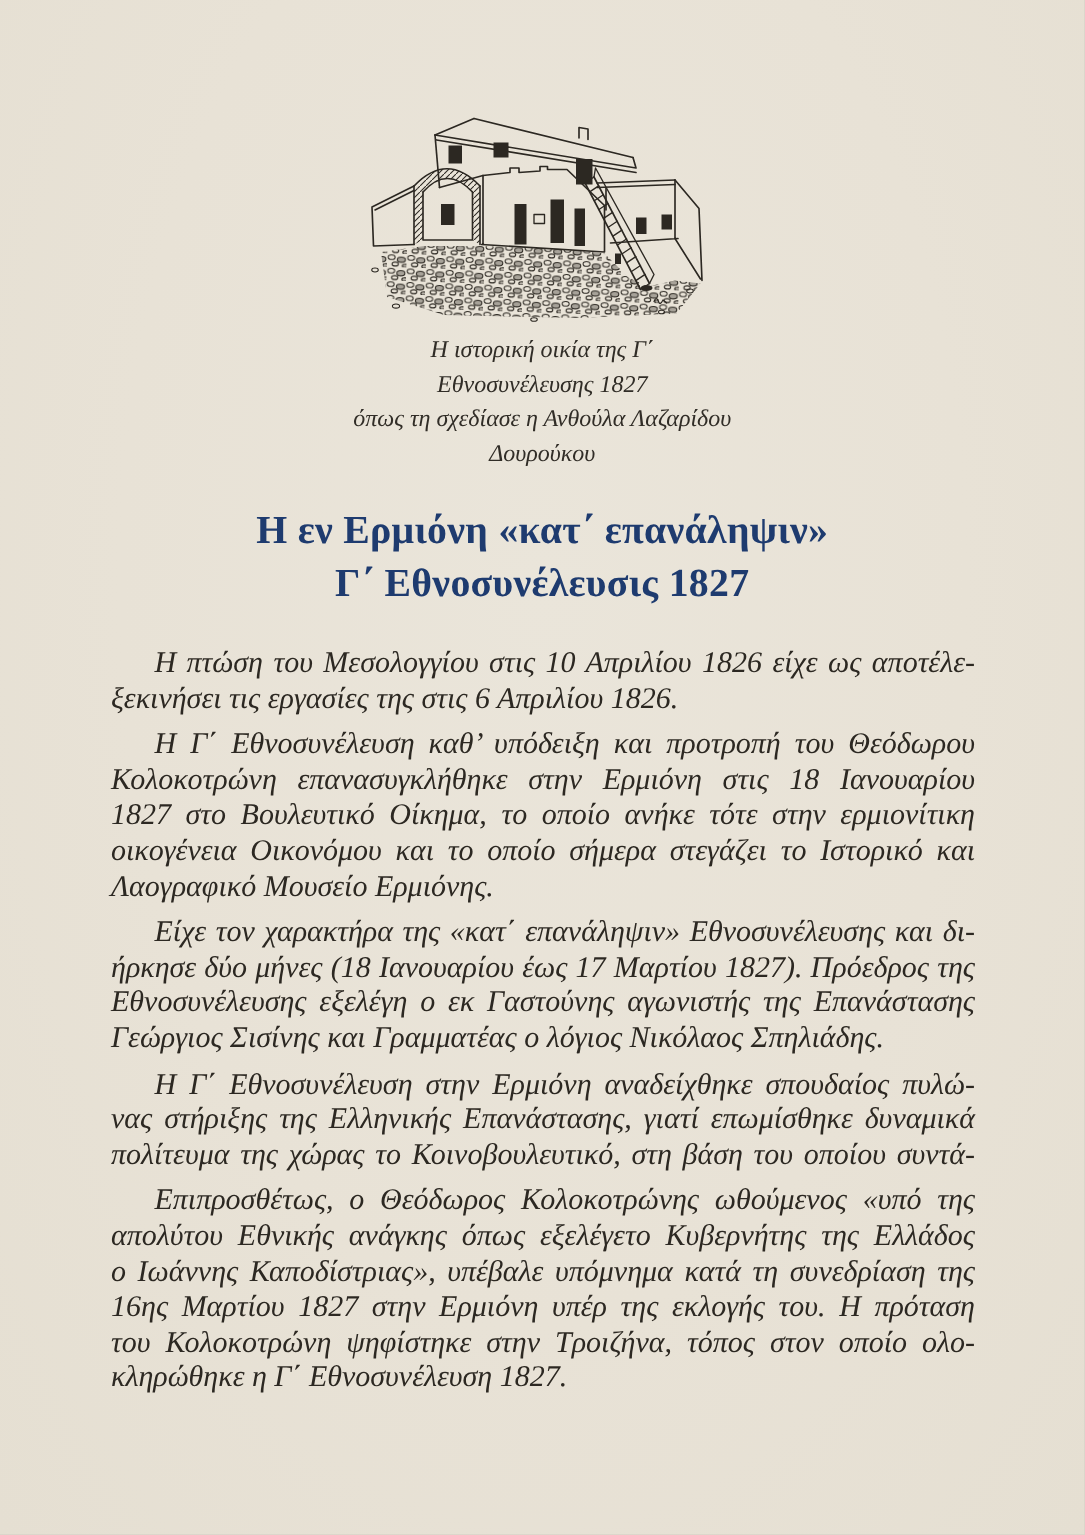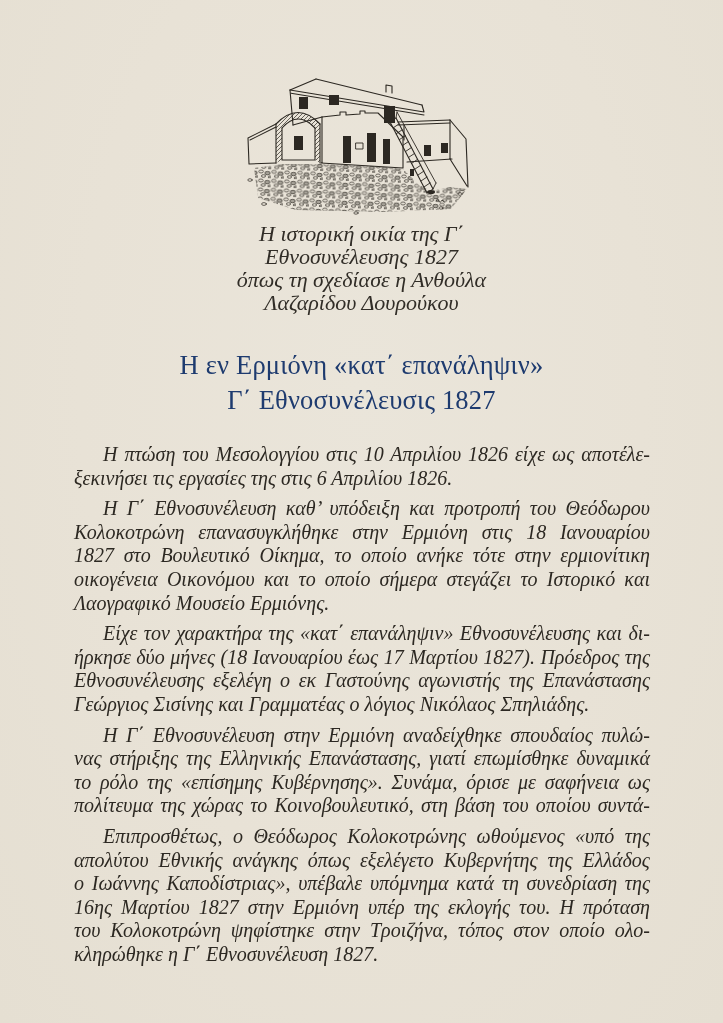--- a/index.html
+++ b/index.html
@@ -13,29 +13,29 @@
     background: radial-gradient(ellipse at 50% 38%, #eae5da 0%, #e8e2d6 55%, #e5dfd2 100%);
     font-family: "Liberation Serif", "DejaVu Serif", serif;
     color: #2c2822;
   }
   .figure { width: 252px; margin: 60px auto 0 auto; }
   .figure svg { display: block; width: 252px; height: 155px; }
   .caption {
     margin-top: 7px;
     text-align: center;
     font-style: italic;
-    font-size: 22px;
+    font-size: 16px;
     line-height: 23px;
     color: #312d27;
   }
   .caption .cap-line { display: block; }
   .title {
-    margin-top: 34px;
+    margin-top: 22px;
     text-align: center;
-    font-weight: normal;
+    font-weight: bold;
     font-size: 26.5px;
     line-height: 35px;
     letter-spacing: 0.2px;
     color: #1e3b6f;
   }
   .title .title-line { display: block; }
   .body-text {
     margin: 25px 0 0 74px;
     width: 576px;
     font-size: 20px;
@@ -147,21 +147,20 @@
       </p>
       <p class="para">
         <span class="line first">Είχε τον χαρακτήρα της «κατ΄ επανάληψιν» Εθνοσυνέλευσης και δι-</span>
         <span class="line">ήρκησε δύο μήνες (18 Ιανουαρίου έως 17 Μαρτίου 1827). Πρόεδρος της</span>
         <span class="line">Εθνοσυνέλευσης εξελέγη ο εκ Γαστούνης αγωνιστής της Επανάστασης</span>
         <span class="line last">Γεώργιος Σισίνης και Γραμματέας ο λόγιος Νικόλαος Σπηλιάδης.</span>
       </p>
       <p class="para">
         <span class="line first">Η Γ΄ Εθνοσυνέλευση στην Ερμιόνη αναδείχθηκε σπουδαίος πυλώ-</span>
         <span class="line">νας στήριξης της Ελληνικής Επανάστασης, γιατί επωμίσθηκε δυναμικά</span>
-        <span class="line">το ρόλο της «επίσημης Κυβέρνησης». Συνάμα, όρισε με σαφήνεια ως</span>
         <span class="line">πολίτευμα της χώρας το Κοινοβουλευτικό, στη βάση του οποίου συντά-</span>
       </p>
       <p class="para">
         <span class="line first">Επιπροσθέτως, ο Θεόδωρος Κολοκοτρώνης ωθούμενος «υπό της</span>
         <span class="line">απολύτου Εθνικής ανάγκης όπως εξελέγετο Κυβερνήτης της Ελλάδος</span>
         <span class="line">ο Ιωάννης Καποδίστριας», υπέβαλε υπόμνημα κατά τη συνεδρίαση της</span>
         <span class="line">16ης Μαρτίου 1827 στην Ερμιόνη υπέρ της εκλογής του. Η πρόταση</span>
         <span class="line">του Κολοκοτρώνη ψηφίστηκε στην Τροιζήνα, τόπος στον οποίο ολο-</span>
         <span class="line last">κληρώθηκε η Γ΄ Εθνοσυνέλευση 1827.</span>
       </p>

